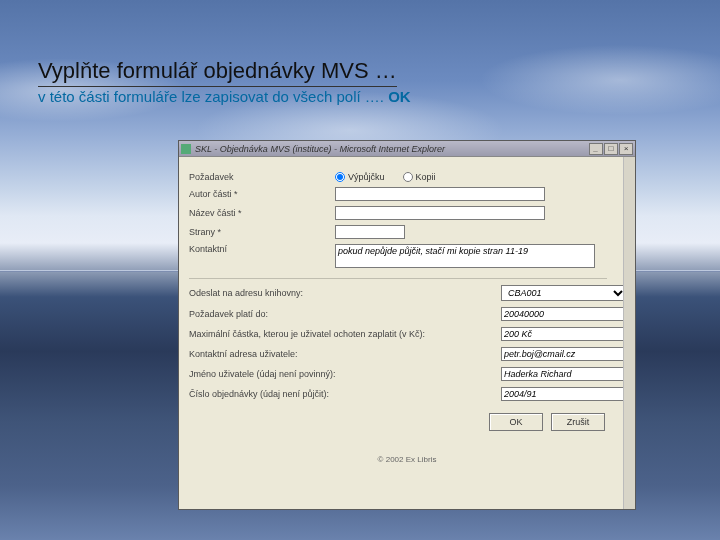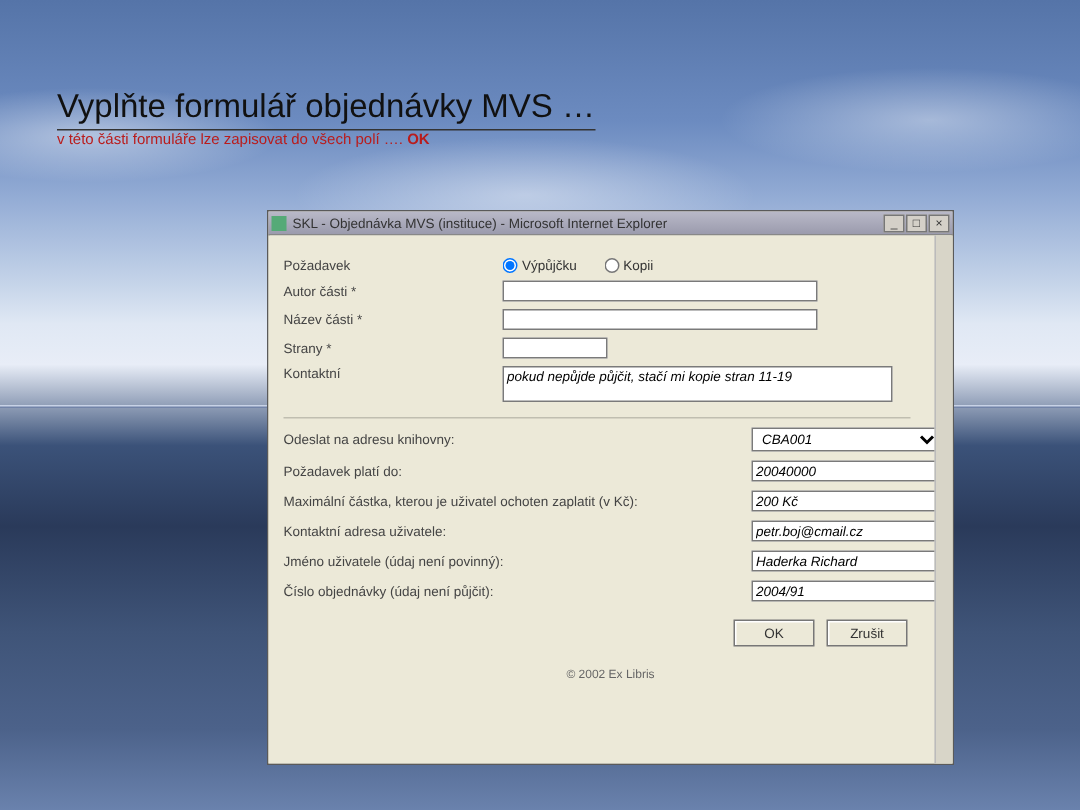--- a/index.html
+++ b/index.html
@@ -24,35 +24,36 @@
       radial-gradient(ellipse 200px 50px at 620px 60px, rgba(255,255,255,0.4), rgba(255,255,255,0) 70%);
     pointer-events:none;
   }
   .slide-title {
     position:absolute; top:58px; left:38px;
     font-size:22px; color:#111;
     border-bottom:1px solid #333; padding-bottom:2px;
   }
   .slide-sub {
     position:absolute; top:88px; left:38px;
-    font-size:10px; color:#b91c1c;
+    font-size:15px; color:#0369a1;
   }
   .slide-sub b { font-weight:bold; }
 
   
   .win {
     position:absolute; left:178px; top:140px; width:458px; height:370px;
     border:1px solid #5a5a5a; background:#ece9d8;
     box-shadow:0 0 0 1px #a0a0a0 inset;
     font-size:9px; color:#333;
   }
   .titlebar {
     height:16px; background:linear-gradient(to bottom,#b9b9c8,#9b9bad);
     display:flex; align-items:center; padding:0 2px; color:#333;
     border-bottom:1px solid #888;
+    font-style:italic;
   }
   .titlebar .appicon {
     width:10px; height:10px; background:#5a7; margin-right:4px;
   }
   .titlebar .title { flex:1; font-size:9px; white-space:nowrap; overflow:hidden; }
   .winbtns { display:flex; gap:1px; }
   .winbtn {
     width:14px; height:12px; background:#d4d0c8; border:1px solid #777;
     font-size:8px; line-height:10px; text-align:center;
   }
@@ -87,21 +88,21 @@
   .lbl2 { flex:1; font-size:9px; color:#444; padding-left:6px; }
   .ctrl2 { flex:0 0 130px; display:flex; justify-content:flex-start; }
   .ctrl2 input.text, .ctrl2 select { width:126px; }
 
   .btnrow { display:flex; justify-content:flex-end; gap:8px; margin:12px 26px 0 0; }
   .btn {
     min-width:54px; height:18px; background:#ece9d8; border:1px solid #777;
     font-size:9px; line-height:16px; text-align:center;
     box-shadow:inset 1px 1px 0 #fff;
   }
-  .footer { text-align:center; font-size:8px; color:#666; margin-top:14px; }
+  .footer { text-align:center; font-size:8px; color:#666; margin-top:24px; }
   .sb { position:absolute; top:16px; right:0; bottom:0; width:12px;
         background:#d8d5c8; border-left:1px solid #bbb; }
 </style>
 </head>
 <body>
 
 <div class="clouds"></div>
 <div class="horizon"></div>
 
 <div class="slide-title">Vyplňte formulář objednávky MVS …</div>

